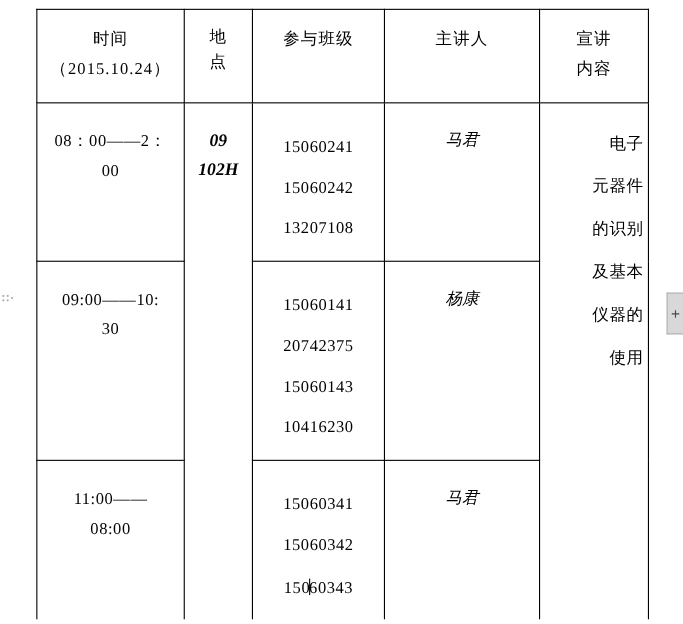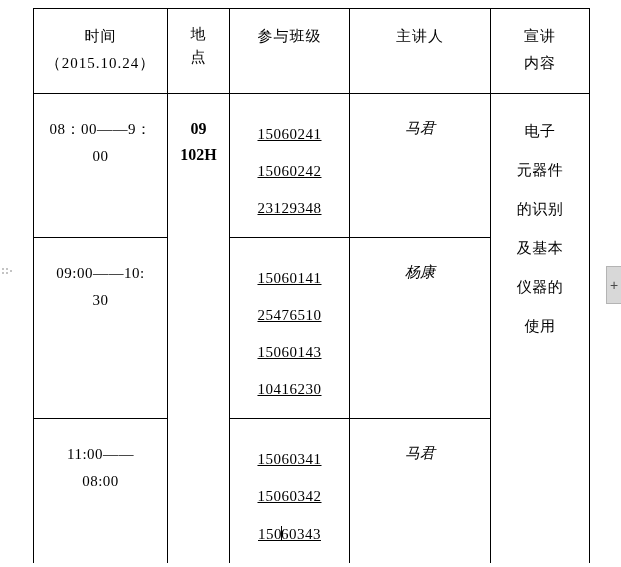--- a/index.html
+++ b/index.html
@@ -55,31 +55,31 @@
   col.c-speaker{ width: 141px; }
   col.c-content{ width: 99px; }
 
   .head .cell-inner { padding-top: 14px; padding-bottom: 16px; }
   .head .ln { padding: 6px 0; letter-spacing: 1px; }
   .head-place .ln { padding: 4px 0; }
 
   .time-cell .cell-inner { padding-top: 22px; }
   .time-cell .ln { padding: 6px 0; letter-spacing: 0.5px; }
 
-  .place-cell .cell-inner { padding-top: 22px; }
+  .place-cell .cell-inner { padding-top: 22px; font-style: italic; }
   .place-cell .ln { padding: 5px 0; font-weight: bold; font-size: 16px; }
 
   .class-cell .cell-inner { padding-top: 22px; }
-  .class-cell .ln { padding: 11px 0; letter-spacing: 0.5px; text-decoration: underline; }
+  .class-cell .ln { padding: 11px 0; letter-spacing: 0.5px; }
 
   .speaker-cell .cell-inner { padding-top: 22px; font-style: italic; }
   .speaker-cell .ln { padding: 5px 0; }
 
   .content-cell .cell-inner { padding-top: 18px; }
-  .content-cell .ln { padding: 12px 0; letter-spacing: 0.5px; }
+  .content-cell .ln { padding: 12px 0; letter-spacing: 0.5px; text-align: right; }
 
   
   .side-handle {
     position: absolute;
     right: 0px;
     top: 266px;
     width: 15px;
     height: 38px;
     background: #d8d8d8;
     border: 1px solid #b4b4b4;
@@ -173,35 +173,35 @@
           <div class="cell-inner">
             <span class="ln">宣讲</span>
             <span class="ln">内容</span>
           </div>
         </td>
       </tr>
 
       <tr>
         <td class="time-cell">
           <div class="cell-inner">
-            <span class="ln">08：00——9：</span>
+            <span class="ln">08：00——2：</span>
             <span class="ln">00</span>
           </div>
         </td>
         <td class="place-cell" rowspan="3">
           <div class="cell-inner">
             <span class="ln">09</span>
             <span class="ln">102H</span>
           </div>
         </td>
         <td class="class-cell">
           <div class="cell-inner">
             <span class="ln">15060241</span>
             <span class="ln">15060242</span>
-            <span class="ln">23129348</span>
+            <span class="ln">13207108</span>
           </div>
         </td>
         <td class="speaker-cell">
           <div class="cell-inner">
             <span class="ln">马君</span>
           </div>
         </td>
         <td class="content-cell" rowspan="3">
           <div class="cell-inner">
             <span class="ln">电子</span>
@@ -217,21 +217,21 @@
       <tr>
         <td class="time-cell">
           <div class="cell-inner">
             <span class="ln">09:00——10:</span>
             <span class="ln">30</span>
           </div>
         </td>
         <td class="class-cell">
           <div class="cell-inner">
             <span class="ln">15060141</span>
-            <span class="ln">25476510</span>
+            <span class="ln">20742375</span>
             <span class="ln">15060143</span>
             <span class="ln">10416230</span>
           </div>
         </td>
         <td class="speaker-cell">
           <div class="cell-inner">
             <span class="ln">杨康</span>
           </div>
         </td>
       </tr>

